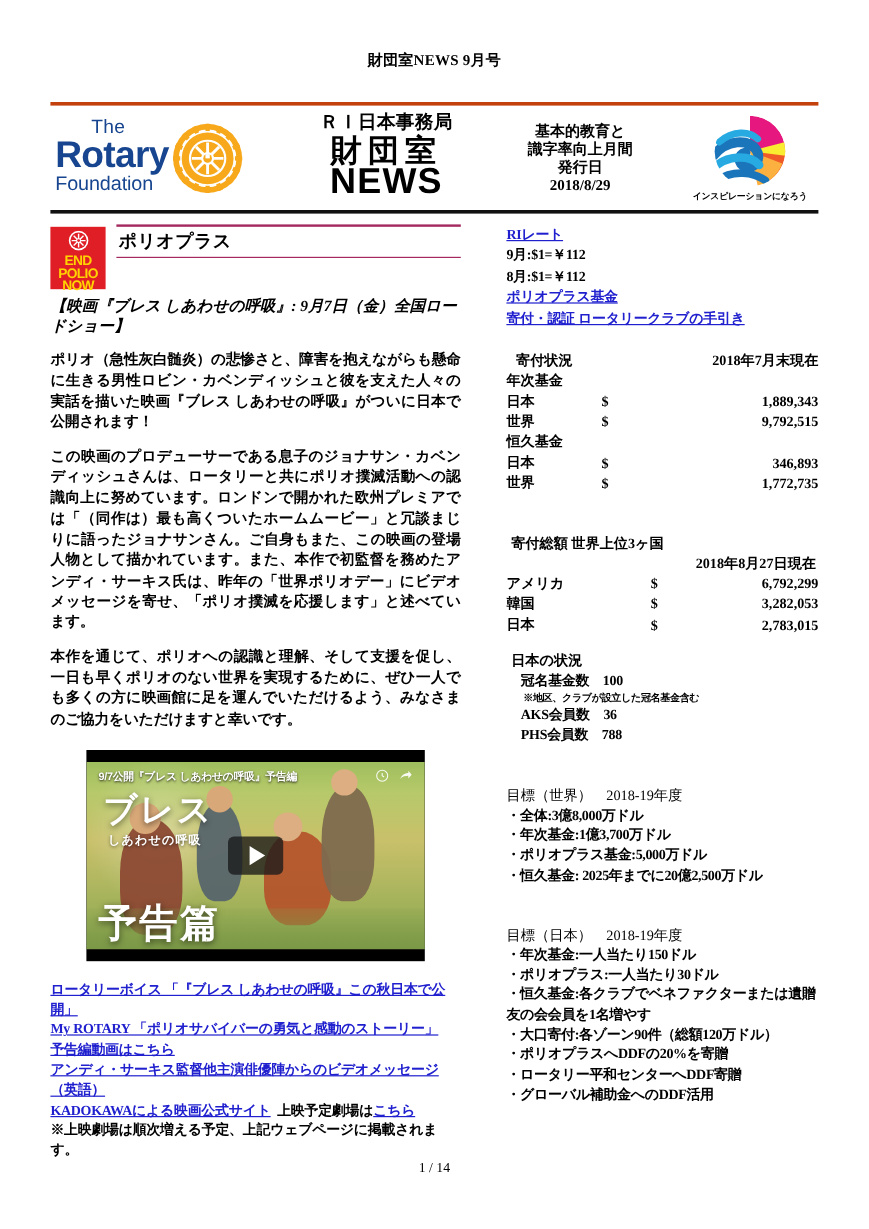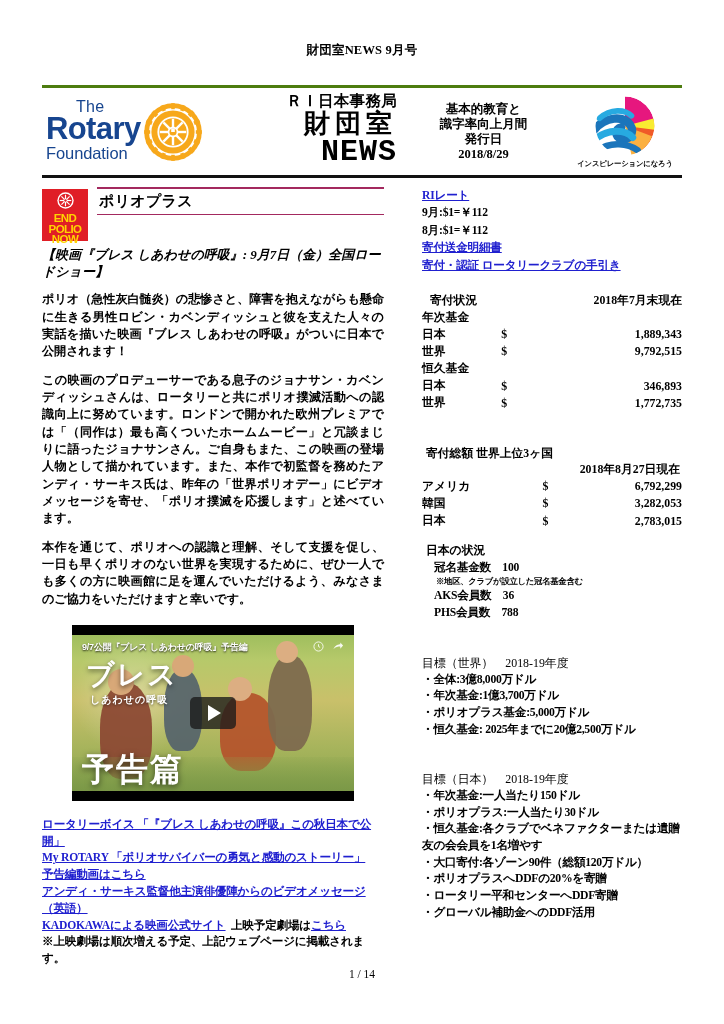--- a/index.html
+++ b/index.html
@@ -25,21 +25,21 @@
     text-align: center;
     font-size: 12.5px;
     font-weight: bold;
     padding-top: 42px;
     letter-spacing: 0.2px;
   }
 
   
   .masthead-wrap {
     margin: 26px 42px 0 42px;
-    border-top: 3px solid #4d7c0f;
+    border-top: 3px solid #c2410c;
     border-bottom: 3px solid #111;
     height: 93px;
     display: flex;
     align-items: center;
     position: relative;
   }
   .tr-foundation {
     width: 205px;
     display: flex;
     align-items: center;
@@ -52,22 +52,22 @@
     font-family: "Liberation Sans", sans-serif;
     padding-bottom: 2px;
   }
   .trf-the { font-size: 16px; text-align: left; padding-left: 30px; letter-spacing: .3px;}
   .trf-rotary { font-size: 31px; font-weight: bold; letter-spacing: -0.6px; margin-top: -2px;}
   .trf-foundation { font-size: 16.5px; letter-spacing: -0.1px; margin-top: 1px;}
   .rotary-wheel { width: 60px; height: 60px; flex: 0 0 60px; }
 
   .rijapan {
     width: 150px;
-    text-align: right;
-    font-family: Liberation Mono, monospace;
+    text-align: center;
+    font-family: Liberation Sans, sans-serif;
     line-height: 1.02;
   }
   .rij-line1 { font-size: 15.5px; font-weight: bold; letter-spacing: 0.3px; }
   .rij-line2 { font-size: 26px; font-weight: bold; letter-spacing: 5px; margin-top: 1px; }
   .rij-line3 { font-size: 30px; font-weight: bold; letter-spacing: 1px; margin-top: -1px;}
 
   .issue-block {
     flex: 1;
     text-align: center;
     line-height: 1.2;
@@ -447,21 +447,21 @@
         <div class="link-line mixed"><a href="#" style="color:#2020cf;text-decoration:underline;">KADOKAWAによる映画公式サイト</a>&nbsp;&nbsp;<span style="color:#000;">上映予定劇場は</span><a href="#" style="color:#2020cf;text-decoration:underline;">こちら</a></div>
         <div class="note-line">※上映劇場は順次増える予定、上記ウェブページに掲載されます。</div>
       </div>
     </div>
 
     <div class="col-right">
 
       <a class="r-link" href="#">RIレート</a>
       <div class="r-plain">9月:$1=￥112</div>
       <div class="r-plain">8月:$1=￥112</div>
-      <a class="r-link" href="#">寄付送金明細書</a>
+      <a class="r-link" href="#">ポリオプラス基金</a>
       <a class="r-link" href="#">寄付・認証 ロータリークラブの手引き</a>
 
       <div class="r-gap-m"></div>
 
       <div class="stat-head">
         <span class="sh-l">寄付状況</span>
         <span>2018年7月末現在</span>
       </div>
 
       <table class="fin">

